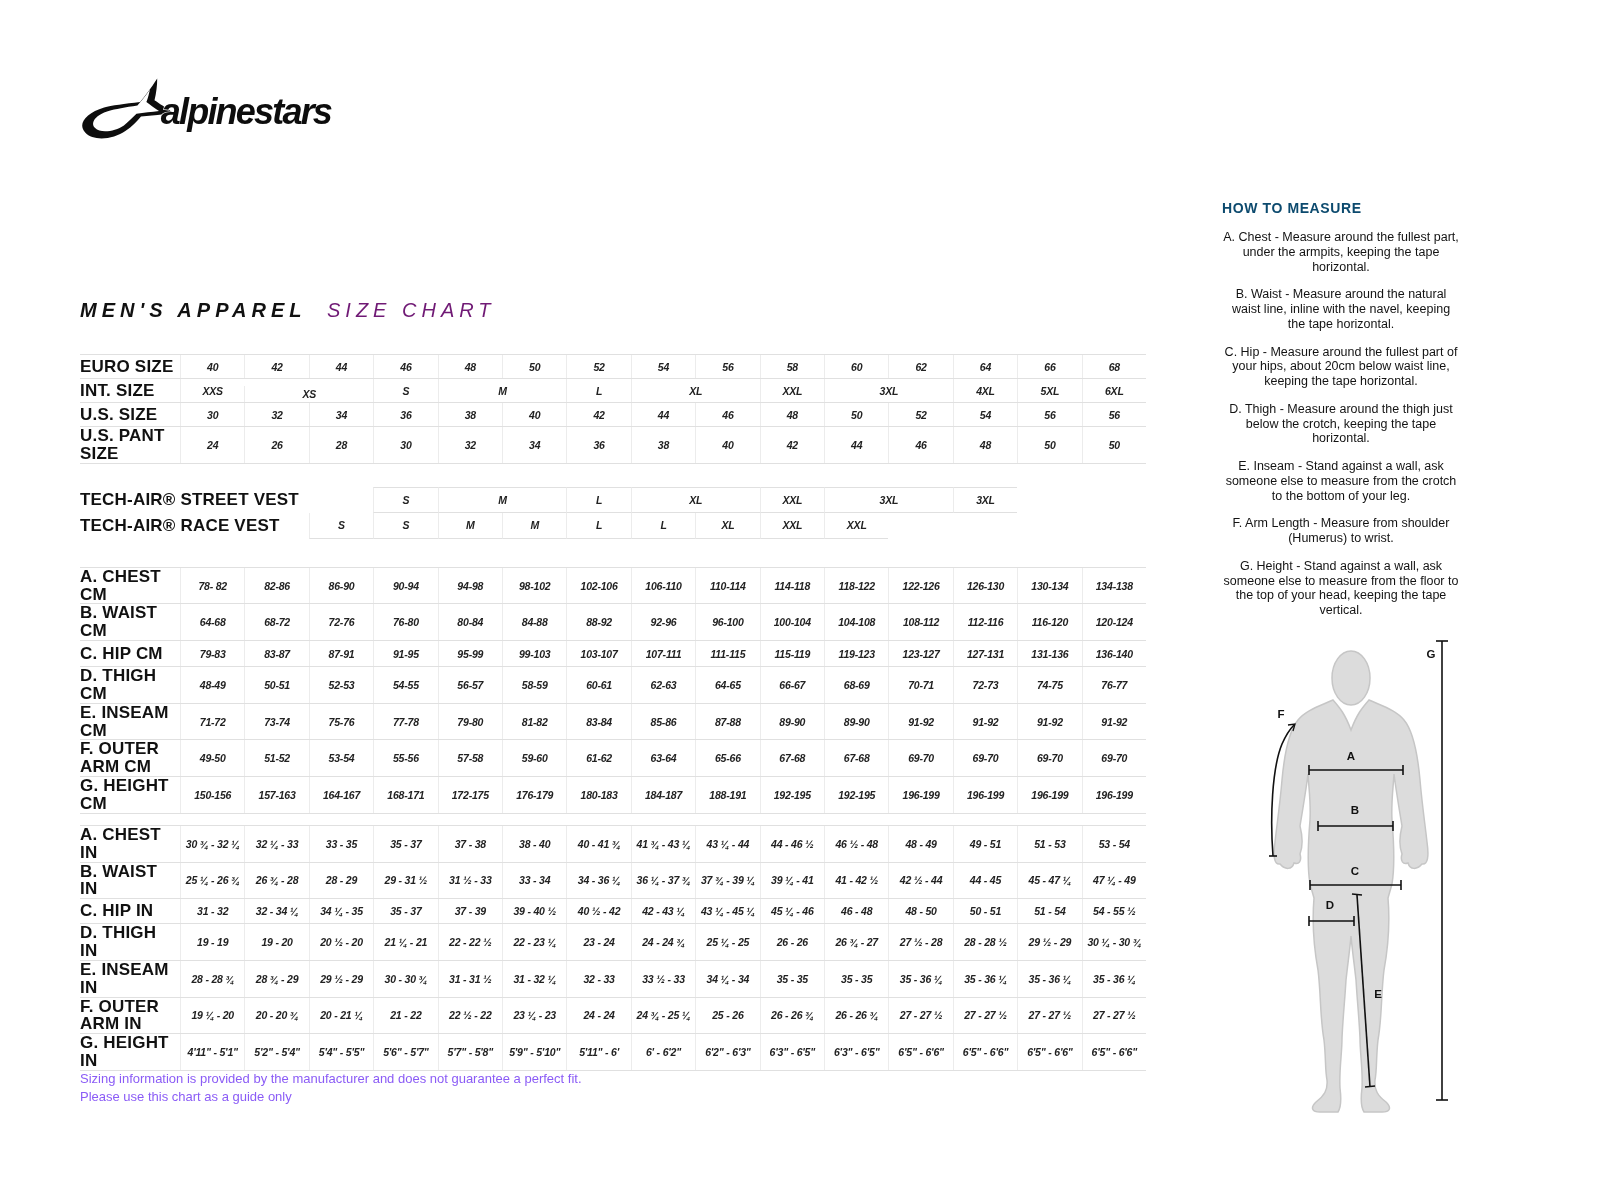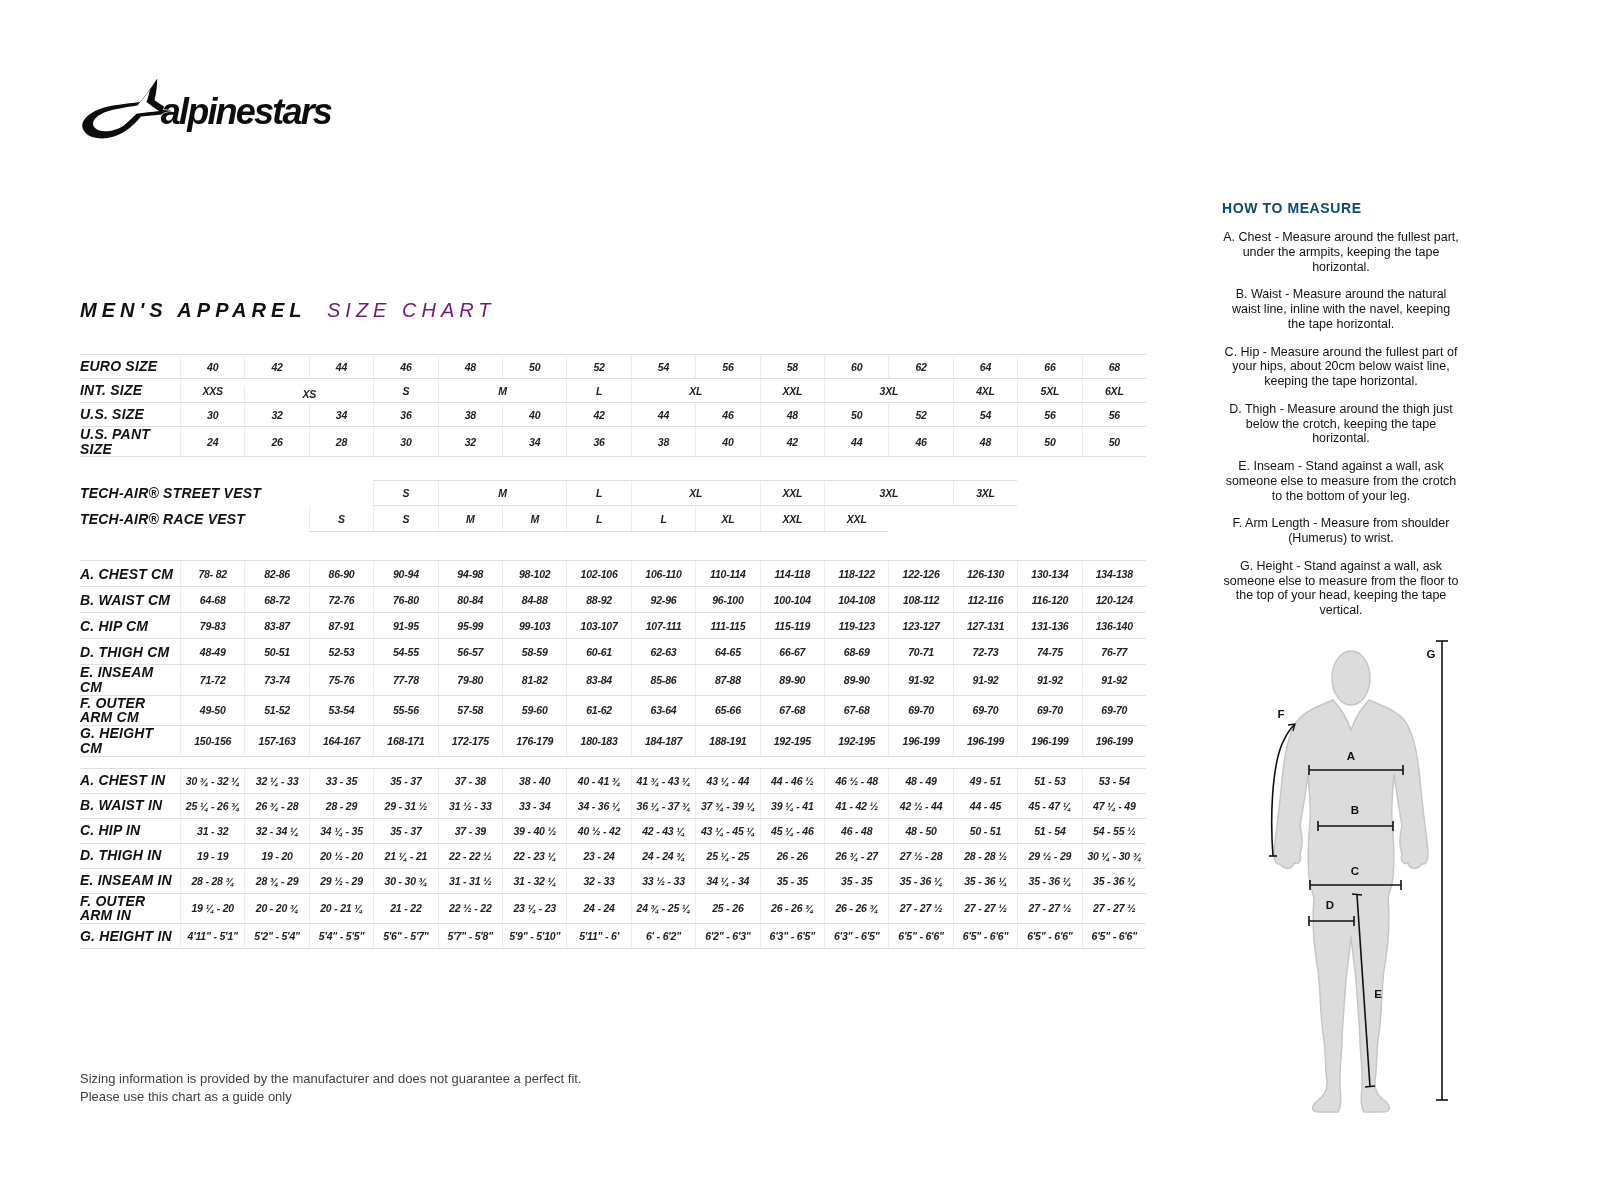--- a/index.html
+++ b/index.html
@@ -9,41 +9,41 @@
   }
   
   .logo{position:absolute;left:78px;top:76px;width:270px;height:70px;}
   
   .title{position:absolute;left:80px;top:299px;font-style:italic;font-size:20px;letter-spacing:5px;white-space:nowrap;}
   .title .bold{font-weight:800;color:#111;}
   .title .light{font-weight:400;color:#701a75;margin-left:10px;}
   
   .size-table{position:absolute;left:80px;top:354px;width:1066px;}
   .trow{display:grid;grid-template-columns:100px repeat(15,1fr);align-items:center;}
-  .lbl{font-weight:700;font-style:italic;font-size:14px;letter-spacing:.2px;color:#111;line-height:1.05;padding-right:4px;}
+  .lbl{font-weight:700;font-size:17px;letter-spacing:.2px;color:#111;line-height:1.05;padding-right:4px;}
   .cell{text-align:center;font-style:italic;font-weight:600;font-size:10.5px;color:#222;letter-spacing:-0.2px;align-self:stretch;display:flex;align-items:center;justify-content:center;white-space:nowrap;}
   .tgroup.sizes .trow, .tgroup.cm .trow, .tgroup.inches .trow{border-bottom:1px solid #e0e0e0;min-height:23px;}
   .tgroup.sizes .trow:first-child, .tgroup.cm .trow:first-child, .tgroup.inches .trow:first-child{border-top:1px solid #e0e0e0;}
   .tgroup.sizes .cell, .tgroup.cm .cell, .tgroup.inches .cell{border-left:1px solid #ececec;}
   .tgroup.cm .trow{min-height:25px;}
   .tgroup.inches .trow{min-height:24px;}
   .tgroup.vests{margin-top:23px;}
   .tgroup.vests .trow{min-height:26px;}
   .tgroup.vests .cell.filled{border-bottom:1px solid #e0e0e0;border-left:1px solid #ececec;}
   .tgroup.vests .trow:first-child .cell.filled{border-top:1px solid #e0e0e0;}
   .tgroup.cm{margin-top:28px;}
   .tgroup.inches{margin-top:11px;}
   
   .measure{position:absolute;left:1222px;top:200px;width:238px;}
   .measure h3{margin:0 0 14px 0;font-size:14px;font-weight:700;letter-spacing:.6px;color:#0c4a6e;}
   .measure p{margin:0 0 13px 0;font-size:12.5px;line-height:1.18;color:#131313;text-align:center;}
   
   .figure{position:absolute;left:1230px;top:618px;width:222px;height:505px;}
   
-  .footer{position:absolute;left:80px;top:1070px;font-size:13px;line-height:1.4;color:#404040;}
+  .footer{position:absolute;left:80px;top:1070px;font-size:13px;line-height:1.4;color:#8b5cf6;}
 </style>
 </head>
 <body>
 
 <div class="logo">
   <svg viewBox="0 0 300 76" width="270" height="70">
     <path d="M 88,2 C 81,13 75,21 69,28 C 52,30 37,32 29,34 C 9,40 -1,52 8,62 C 17,72 39,70 53,60 C 60,55 66,49 70,44 C 82,43 95,42 106,40 C 97,34 91,30 85,26 C 87,18 88,10 88,2 Z" fill="#0d0d0d"></path>
     <path d="M 80,14 C 75,21 71,26 66,32 C 53,34 41,36 34,38 C 20,42 13,51 19,57 C 25,63 41,61 51,54 C 56,50 61,45 65,41 C 73,40 82,39 90,38 C 84,34 80,31 76,28 C 78,23 79,18 80,14 Z" fill="#ffffff"></path>
     <text x="92" y="53" font-family="Liberation Sans, sans-serif" font-style="italic" font-weight="800" font-size="40" letter-spacing="-2" fill="#0d0d0d" stroke="#ffffff" stroke-width="1.3" paint-order="stroke">alpinestars</text>
   </svg>

